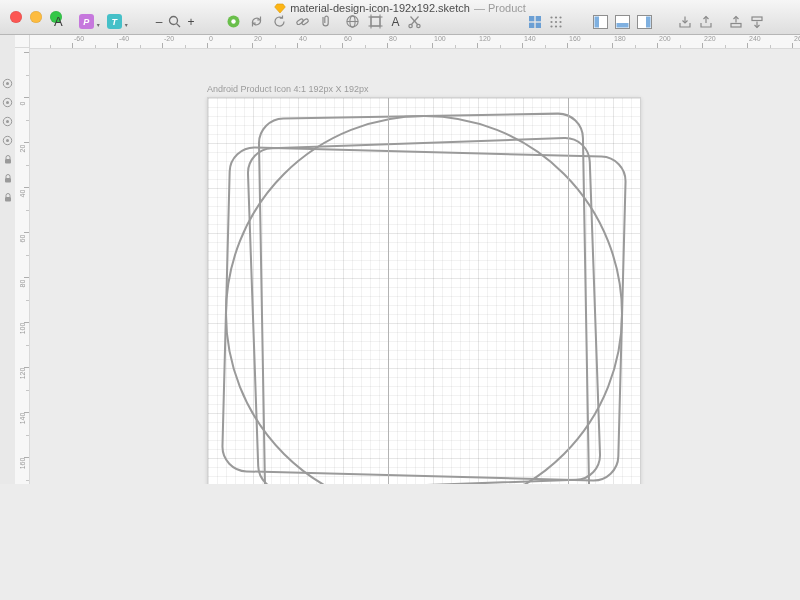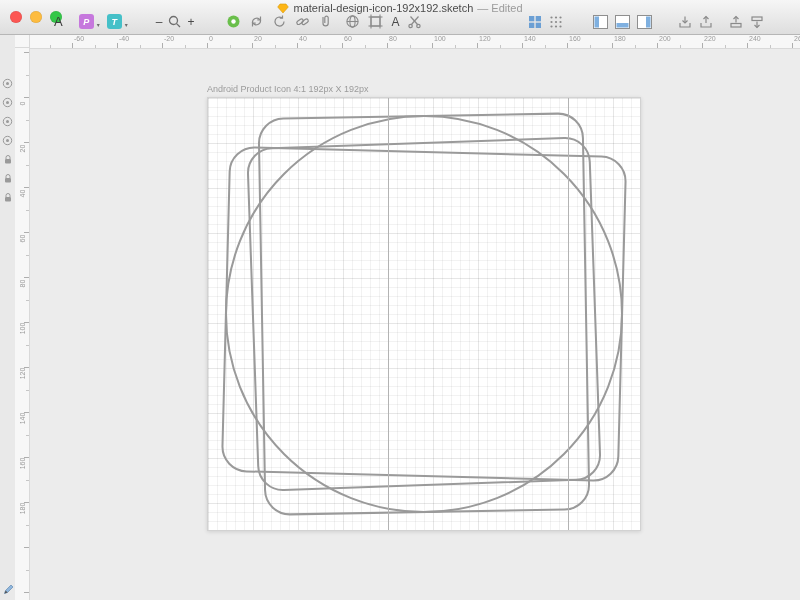--- a/index.html
+++ b/index.html
@@ -1,17 +1,17 @@
 <!DOCTYPE html>
 <html><head>
 <meta charset="utf-8">
 <style>
   html,body{margin:0;padding:0;}
   body{width:800px;height:600px;overflow:hidden;font-family:"Liberation Sans",sans-serif;background:#ececec;}
-  .window{position:relative;width:800px;height:600px;background:#ececec;overflow:hidden;}
+  .window{position:relative;width:800px;height:484px;background:#ececec;overflow:hidden;}
 
   
   .toolbar{position:absolute;top:0;left:0;right:0;height:34px;
     background:linear-gradient(#f6f6f6,#dedede);border-bottom:1px solid #b6b6b6;z-index:30;}
   .traffic{position:absolute;top:11px;left:10px;display:flex;gap:8px;}
   .tl{width:12px;height:12px;border-radius:50%;display:inline-block;box-shadow:inset 0 0 1px rgba(0,0,0,.3);}
   .tl.red{background:#fc5753;}.tl.yel{background:#fdbc40;}.tl.grn{background:#34c749;}
   .title{position:absolute;top:2px;left:120px;right:120px;display:flex;justify-content:center;align-items:center;gap:4px;
     font-size:11px;color:#4c4c4c;pointer-events:none;white-space:nowrap;}
   .title .edited{color:#9b9b9b;}
@@ -72,21 +72,21 @@
       <span class="tl grn"></span>
     </div>
 
     <div class="title">
       <span class="ticon">
         <svg width="12" height="11">
             <polygon points="3,1 9,1 11.3,4 6,10 0.7,4" fill="#fdb515" stroke="#d99a0c" stroke-width="0.6"></polygon>
           </svg>
       </span>
       <span>material-design-icon-192x192.sketch</span>
-      <span class="edited">— Edited</span>
+      <span class="edited">— Product</span>
     </div>
 
     <div class="tools">
       <button class="atool">A</button>
 
       <div class="grp" style="margin-left:16px;gap:2px;">
         <span class="cbtn purple">
             <i>P</i>
           </span>
         <span class="dd">▾</span>

